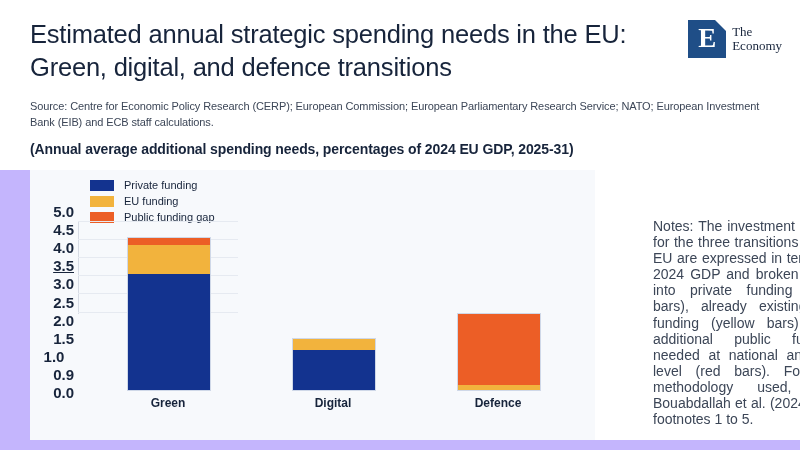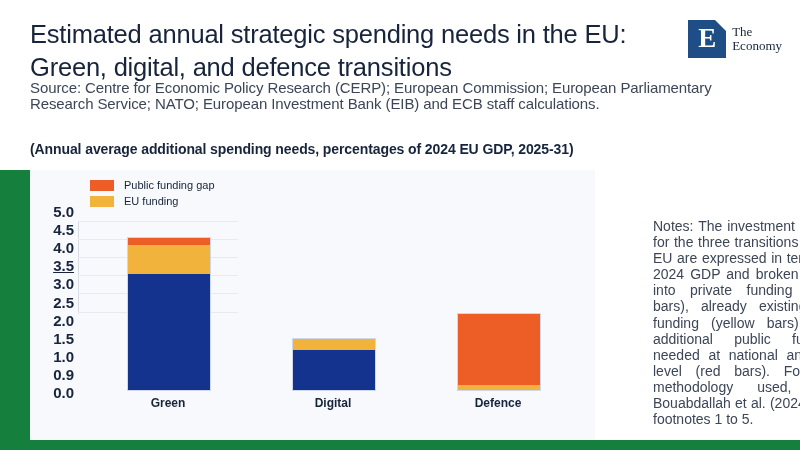--- a/index.html
+++ b/index.html
@@ -10,21 +10,21 @@
     width: 800px;
     height: 450px;
     background: #ffffff;
     font-family: "Liberation Sans", sans-serif;
     overflow: hidden;
   }
   #page {
     position: relative;
     width: 800px;
     height: 450px;
-    background: #15803d;
+    background: #c4b5fd;
     box-sizing: border-box;
   }
 
   
   .header {
     position: absolute;
     left: 0; top: 0;
     width: 800px;
     height: 170px;
     background: #ffffff;
@@ -80,23 +80,23 @@
   }
   .logo-text {
     font-family: "Liberation Serif", serif;
     font-size: 13px;
     line-height: 14px;
     color: #17243b;
   }
   .source {
     position: absolute;
     left: 30px;
-    top: 80px;
+    top: 98px;
     width: 742px;
-    font-size: 15px;
+    font-size: 11px;
     line-height: 16px;
     color: #3c4657;
     letter-spacing: -0.1px;
   }
   .subtitle {
     position: absolute;
     left: 30px;
     top: 142px;
     width: 720px;
     font-size: 14px;
@@ -247,40 +247,44 @@
       </span>
     </div>
 
     <div class="source">Source: Centre for Economic Policy Research (CERP); European Commission; European Parliamentary Research Service; NATO; European Investment Bank (EIB) and ECB staff calculations.</div>
     <div class="subtitle">(Annual average additional spending needs, percentages of 2024 EU GDP, 2025-31)</div>
   </div>
 
   <div class="chart-panel">
     <div class="legend" id="legend">
         <div class="legend-row">
-          <span class="legend-swatch" style="background: rgb(236, 94, 38);"></span>
-          <span class="legend-label">Public funding gap</span>
+          <span class="legend-swatch" style="background: rgb(19, 51, 143);"></span>
+          <span class="legend-label">Private funding</span>
         </div>
         <div class="legend-row">
           <span class="legend-swatch" style="background: rgb(242, 179, 61);"></span>
           <span class="legend-label">EU funding</span>
+        </div>
+        <div class="legend-row">
+          <span class="legend-swatch" style="background: rgb(236, 94, 38);"></span>
+          <span class="legend-label">Public funding gap</span>
         </div>
       </div>
     <div class="plot" id="plot">
       <div class="axis-line"></div>
       <div id="yticks">
           <div class="ytick" style="bottom: 181px;">5.0</div>
           <div class="ytick" style="bottom: 162.9px;">4.5</div>
           <div class="ytick" style="bottom: 144.8px;">4.0</div>
           <div class="ytick" style="bottom: 126.7px; text-decoration: underline;">3.5</div>
           <div class="ytick" style="bottom: 108.6px;">3.0</div>
           <div class="ytick" style="bottom: 90.5px;">2.5</div>
           <div class="ytick" style="bottom: 72.4px;">2.0</div>
           <div class="ytick" style="bottom: 54.3px;">1.5</div>
-          <div class="ytick" style="bottom: 36.2px;">1.0</div>
+          <div class="ytick" style="bottom: 36.2px; text-align: center;">1.0</div>
           <div class="ytick" style="bottom: 18.1px;">0.9</div>
           <div class="ytick" style="bottom: 0px;">0.0</div>
         </div>
       <div id="grid">
           <div class="gridline" style="bottom: 181px;"></div>
           <div class="gridline" style="bottom: 162.9px;"></div>
           <div class="gridline" style="bottom: 144.8px;"></div>
           <div class="gridline" style="bottom: 126.7px;"></div>
           <div class="gridline" style="bottom: 108.6px;"></div>
           <div class="gridline" style="bottom: 90.5px;"></div>

